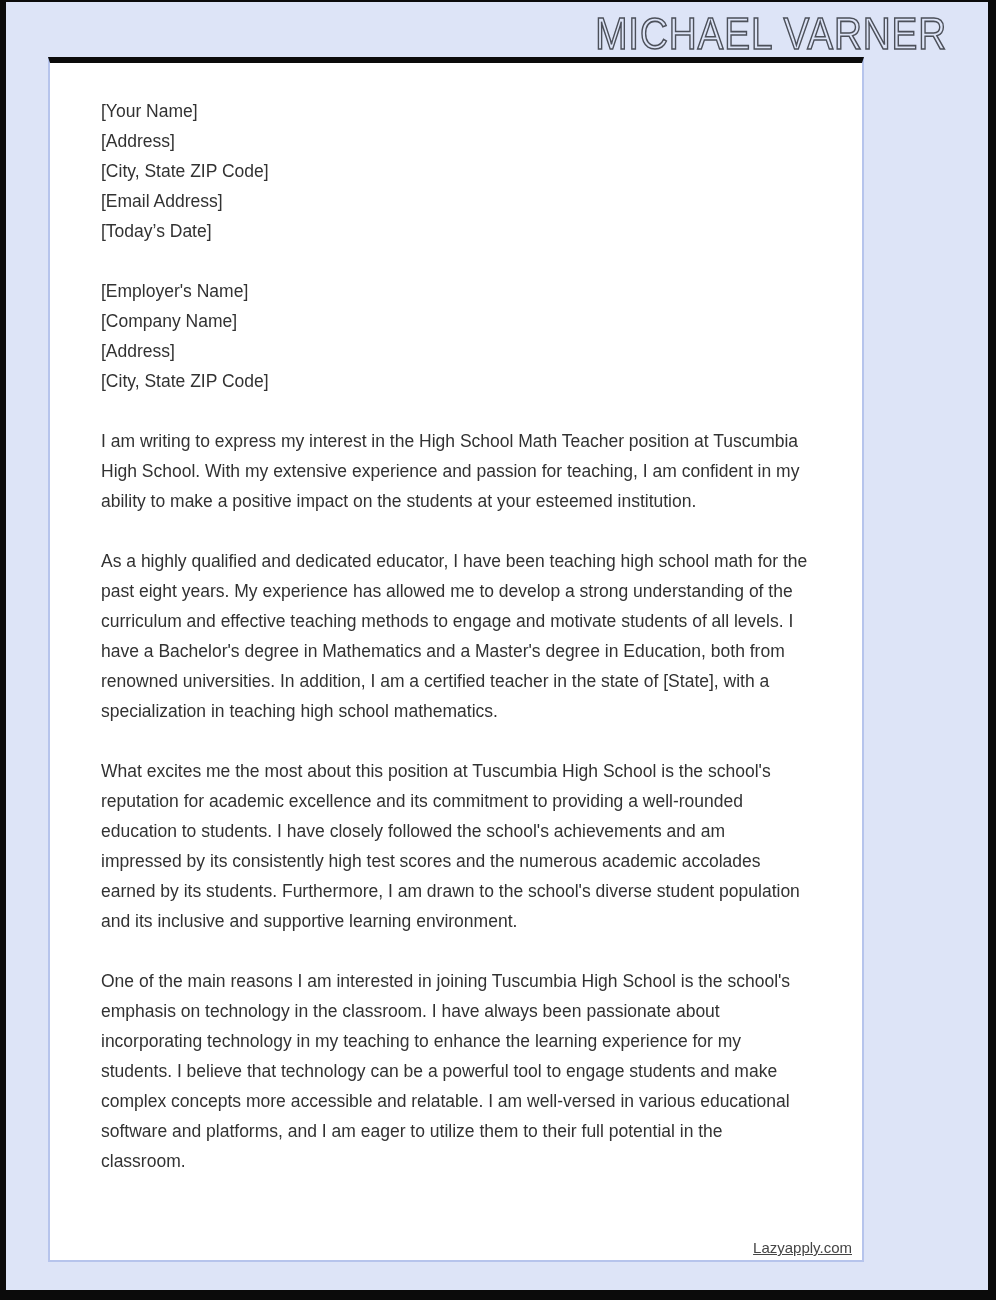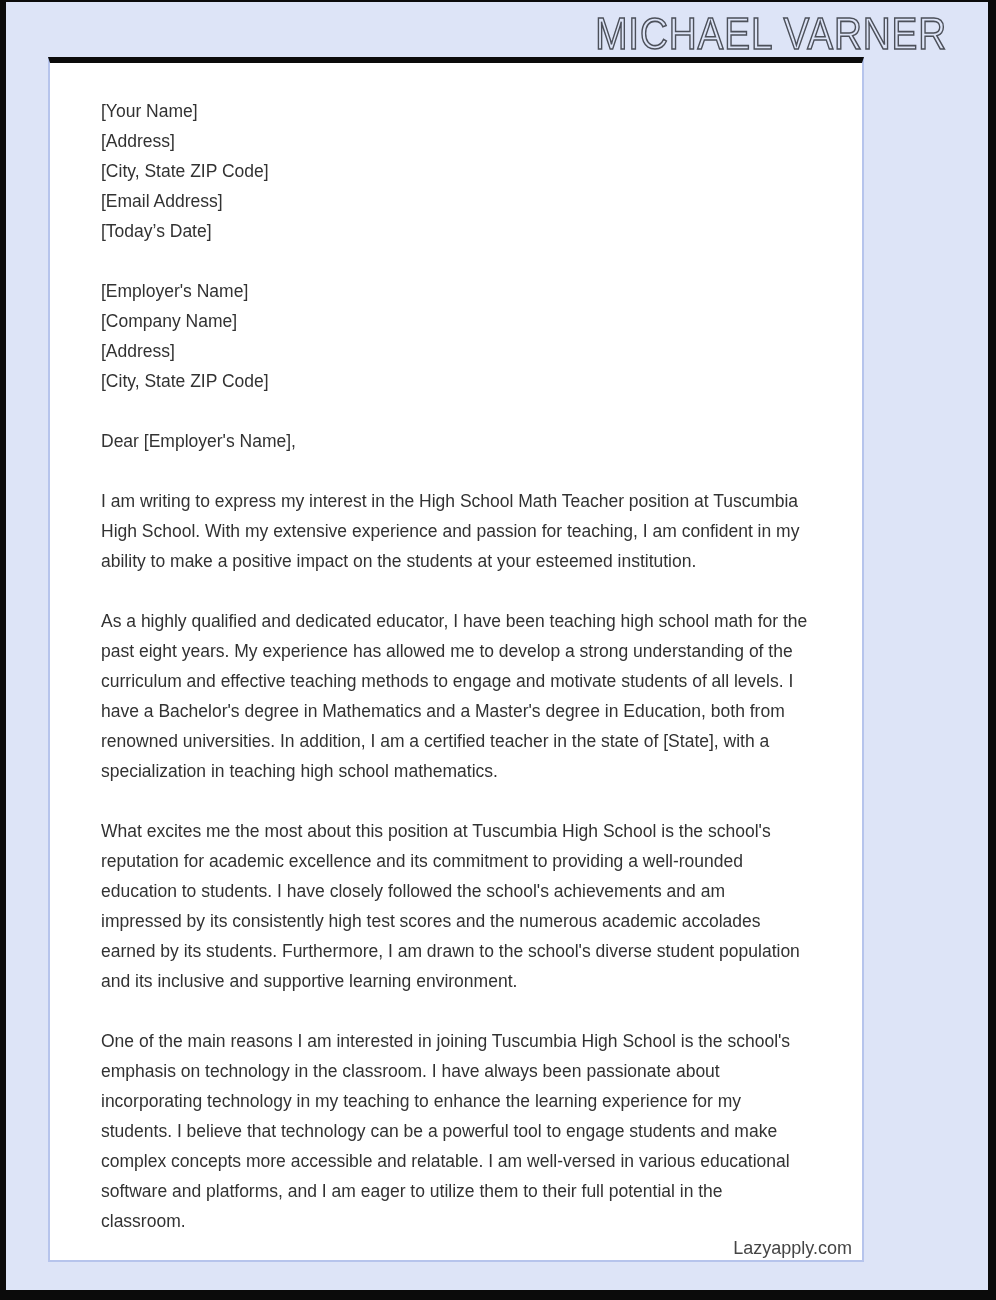--- a/index.html
+++ b/index.html
@@ -56,46 +56,46 @@
     line-height: 30px;
   }
 
   .addr-block, .salutation { white-space: pre-line; margin: 0 0 30px 0; }
   .para { margin: 8px 0 30px 0; }
 
   .watermark {
     position: absolute;
     right: 10px;
     bottom: 2px;
-    font-size: 18px;
+    font-size: 15px;
     line-height: 20px;
     color: var(--watermark-text, #454545);
     background: var(--page-background, #ffffff);
     padding-left: 6px;
+    text-decoration: underline;
   }
 </style>
 </head>
 <body>
 
 <div class="header-name">MICHAEL VARNER</div>
 
 <div class="page">
 
   <div class="addr-block">[Your Name]
 [Address]
 [City, State ZIP Code]
 [Email Address]
 [Today’s Date]</div>
 
   <div class="addr-block">[Employer's Name]
 [Company Name]
 [Address]
 [City, State ZIP Code]</div>
 
-  <div class="salutation">Dear [Employer's Name],</div>
 
   <p class="para">I am writing to express my interest in the High School Math Teacher position at Tuscumbia High School. With my extensive experience and passion for teaching, I am confident in my ability to make a positive impact on the students at your esteemed institution.</p>
 
   <p class="para">As a highly qualified and dedicated educator, I have been teaching high school math for the past eight years. My experience has allowed me to develop a strong understanding of the curriculum and effective teaching methods to engage and motivate students of all levels. I have a Bachelor's degree in Mathematics and a Master's degree in Education, both from renowned universities. In addition, I am a certified teacher in the state of [State], with a specialization in teaching high school mathematics.</p>
 
   <p class="para">What excites me the most about this position at Tuscumbia High School is the school's reputation for academic excellence and its commitment to providing a well-rounded education to students. I have closely followed the school's achievements and am impressed by its consistently high test scores and the numerous academic accolades earned by its students. Furthermore, I am drawn to the school's diverse student population and its inclusive and supportive learning environment.</p>
 
   <p class="para">One of the main reasons I am interested in joining Tuscumbia High School is the school's emphasis on technology in the classroom. I have always been passionate about incorporating technology in my teaching to enhance the learning experience for my students. I believe that technology can be a powerful tool to engage students and make complex concepts more accessible and relatable. I am well-versed in various educational software and platforms, and I am eager to utilize them to their full potential in the classroom.</p>
 
   <div class="watermark">Lazyapply.com</div>

